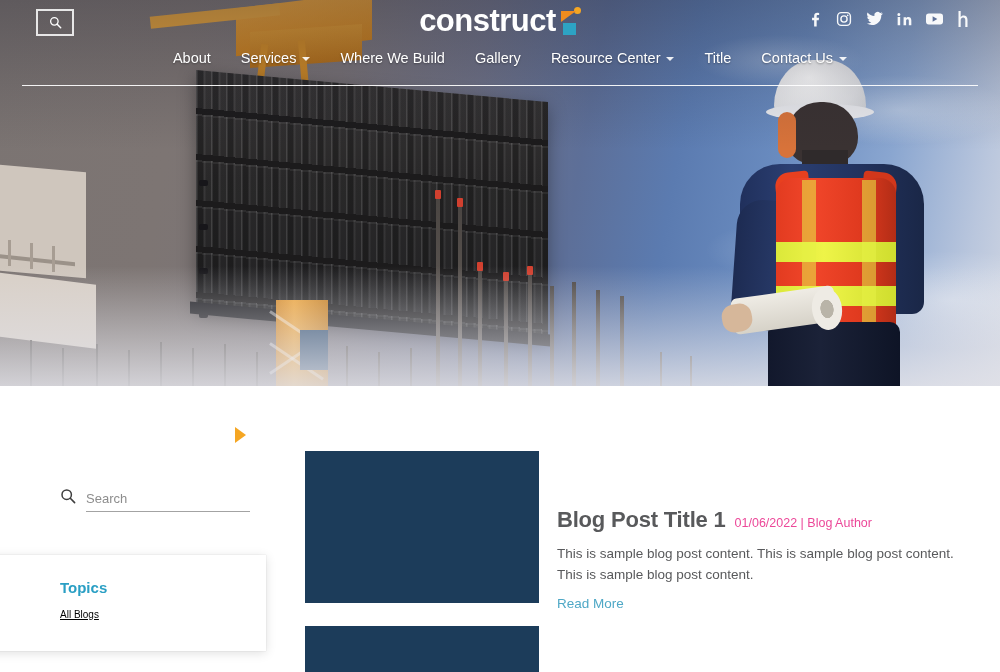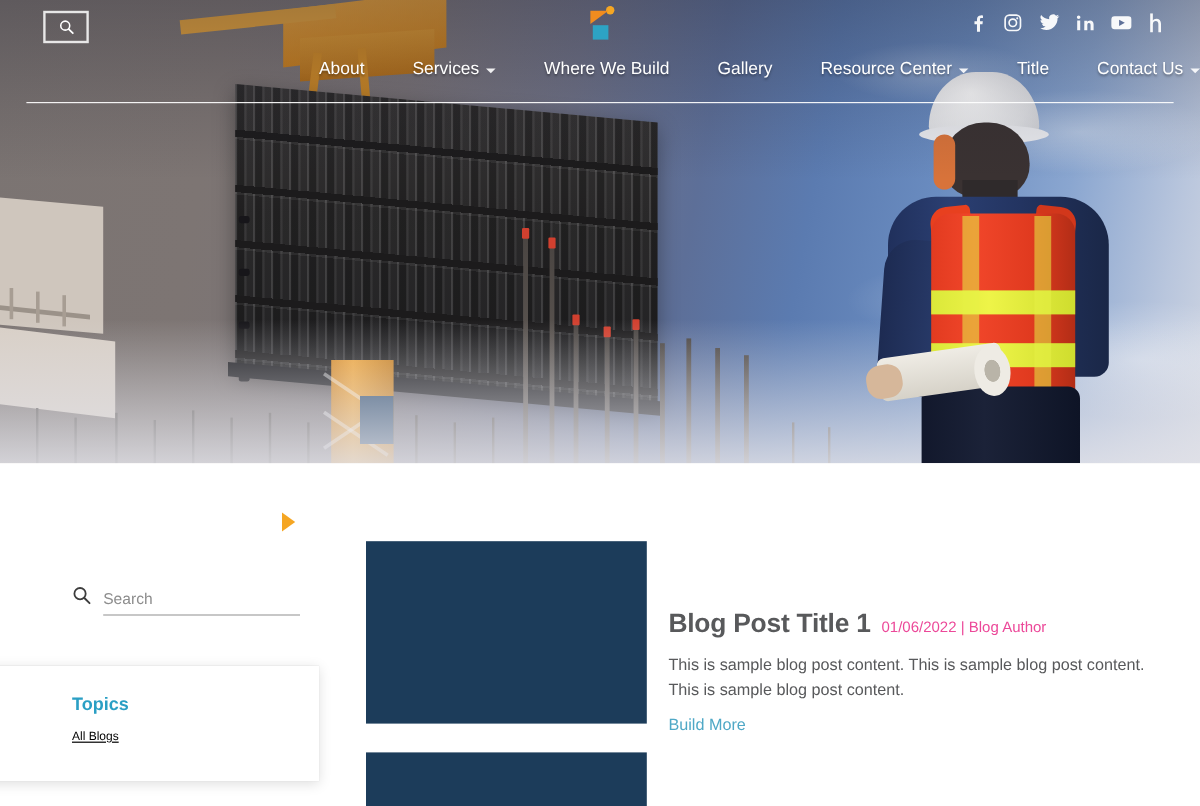--- a/index.html
+++ b/index.html
@@ -244,21 +244,21 @@
   }
 
   .social {
     position: absolute; right: 30px; top: 11px;
     display: flex; align-items: center; gap: 14px;
   }
   .social a { color: #ffffff; display: block; line-height: 0; cursor: pointer; opacity: .95; }
 
   .nav {
     position: absolute; left: 0; right: 0; top: 50px;
-    display: flex; align-items: center; justify-content: flex-end; gap: 40px; padding-left: 20px;
+    display: flex; align-items: center; justify-content: center; gap: 30px; padding-left: 20px;
   }
   .nav-item {
     color: #ffffff; font-size: 14.5px; cursor: pointer;
     display: flex; align-items: center; gap: 6px;
     text-shadow: 0 1px 2px rgba(0,0,0,.35);
   }
   .caret {
     width: 0; height: 0;
     border-left: 4px solid transparent;
     border-right: 4px solid transparent;
@@ -430,20 +430,21 @@
   <div class="header">
 
     <div class="search-btn">
       <svg width="13" height="13" viewBox="0 0 16 16">
         <circle cx="6.6" cy="6.6" r="4.6" fill="none" stroke="#ffffff" stroke-width="1.6"></circle>
         <line x1="10.1" y1="10.1" x2="14.4" y2="14.4" stroke="#ffffff" stroke-width="1.8" stroke-linecap="round"></line>
       </svg>
     </div>
 
     <div class="logo">
+      <span class="logo-text">construct</span>
       <span class="logo-mark">
         <span class="lm-dot"></span>
         <span class="lm-tri"></span>
         <span class="lm-sq"></span>
       </span>
     </div>
 
     <div class="social">
       <a title="Facebook">
         <svg width="15" height="16" viewBox="0 0 16 16" fill="#fff">
@@ -538,21 +539,21 @@
 
     <div class="post" style="margin-top:65px;">
       <div class="post-row">
         <div class="post-thumb"></div>
         <div class="post-body">
           <div class="post-head">
             <span class="post-title">Blog Post Title 1</span>
             <span class="post-meta">01/06/2022 | Blog Author</span>
           </div>
           <div class="post-excerpt">This is sample blog post content. This is sample blog post content. This is sample blog post content.</div>
-          <span class="post-more">Build More</span>
+          <span class="post-more">Read More</span>
         </div>
       </div>
     </div>
 
     <div class="post">
       <div class="post-row">
         <div class="post-thumb"></div>
         <div class="post-body">
           <div class="post-head">
             <span class="post-title">Blog Post Title 2</span>

